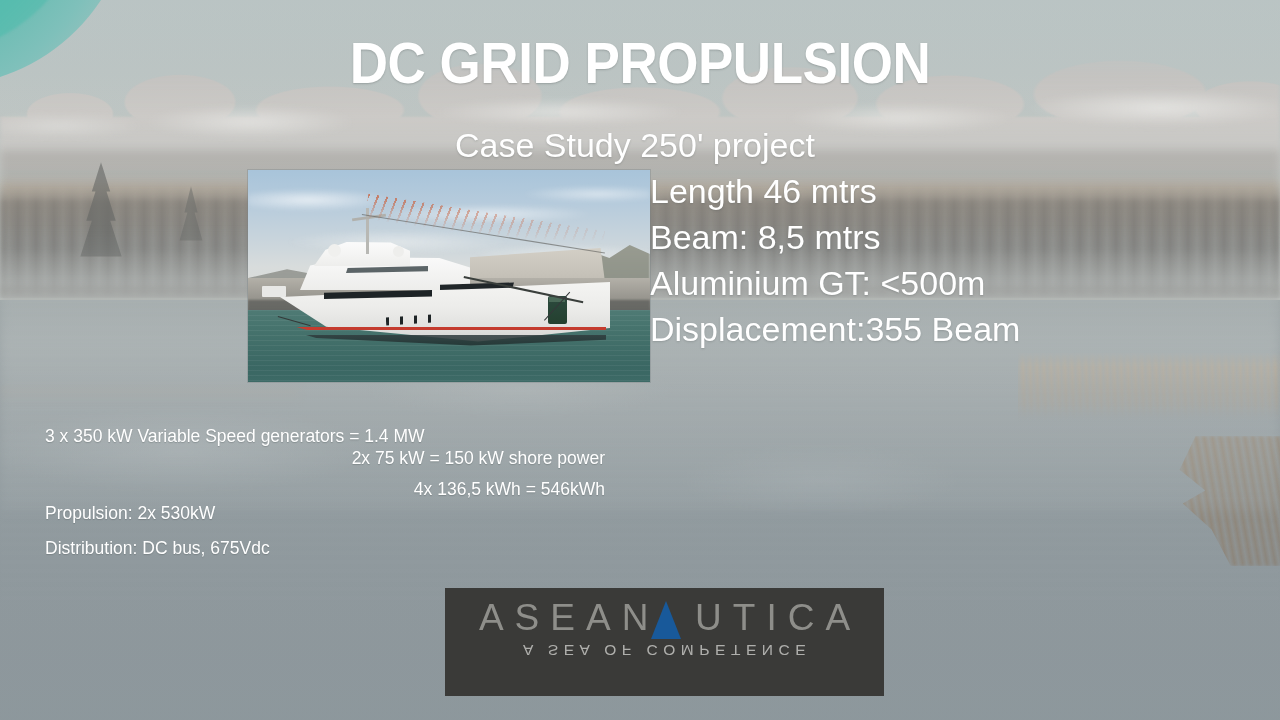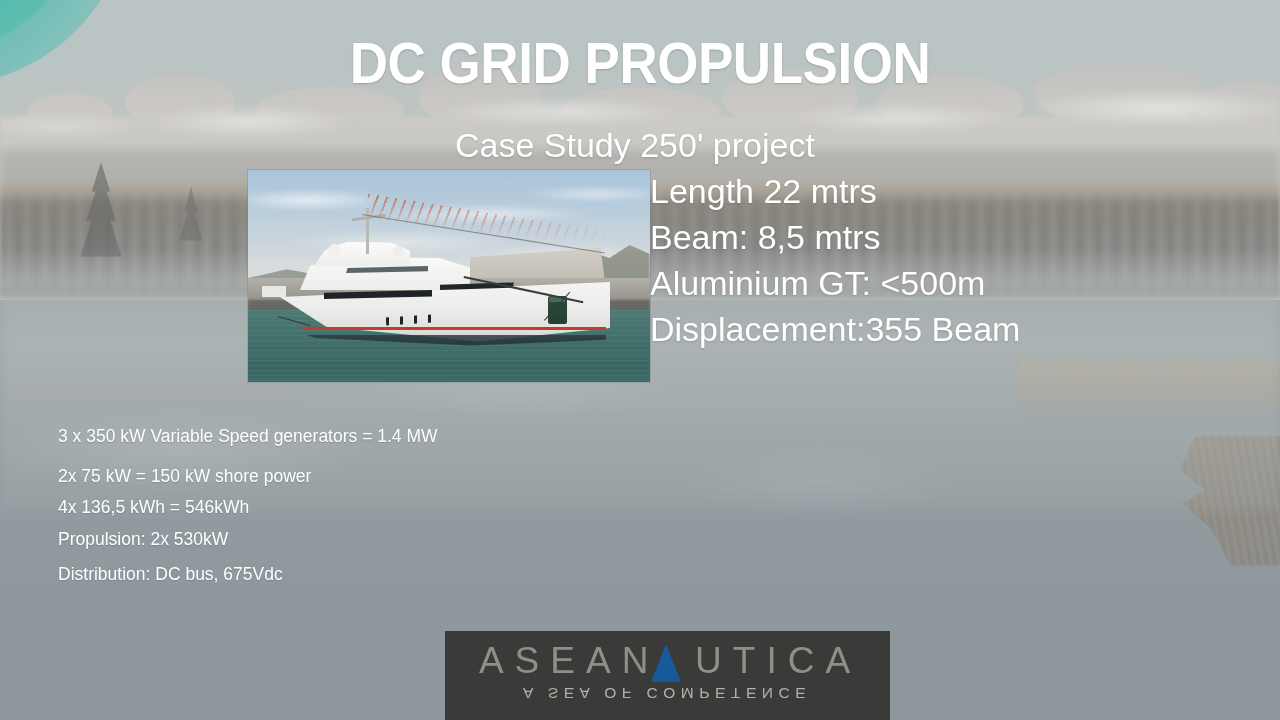--- a/index.html
+++ b/index.html
@@ -397,43 +397,42 @@
   }
   .ph-truck {
     left: 14px; top: 116px; width: 24px; height: 11px;
     background: #e8e8e6;
     border-radius: 1px;
   }
 
   
   .notes {
     position: absolute;
-    left: 58px; top: 428px;
+    left: 45px; top: 428px;
     width: 560px;
   }
   .note-line {
     color: #ffffff;
     font-size: 17.5px;
     line-height: 17.5px;
     white-space: nowrap;
     text-shadow: 0 1px 1px rgba(70,78,78,0.3);
   }
-  .gap-lg { margin-top: 22px; }
-  .gap-md { margin-top: 14px; }
-  .gap-sm { margin-top: 14px; }
+  .gap-lg { margin-top: 4px; text-align: right; }
+  .gap-md { margin-top: 14px; text-align: right; }
+  .gap-sm { margin-top: 6px; }
   .gap-xs { margin-top: 18px; }
 
   
   .logo {
     position: absolute;
-    left: 445px; top: 631px;
-    width: 439px; height: 89px;
+    left: 445px; top: 588px;
+    width: 439px; height: 108px;
     background: #3a3a38;
     overflow: hidden;
-    padding-left: 6px;
   }
   .logo-word {
     position: absolute;
     left: 0; top: 9px;
     width: 439px;
     text-align: center;
     font-size: 37px;
     letter-spacing: 11px;
     color: #8e8e8a;
     font-family: "Liberation Sans", sans-serif;
@@ -484,21 +483,21 @@
   <div class="bg-layer bg-reeds-near"></div>
   <div class="bg-layer bg-fog"></div>
   <div class="bg-layer bg-wash"></div>
   <div class="bg-layer bg-teal"></div>
   <div class="bg-layer bg-teal2"></div>
 
   <div class="title">DC GRID PROPULSION</div>
 
   <div class="spec-list">
     <div class="spec-line">Case Study 250' project</div>
-    <div class="spec-line indent">Length 22 mtrs</div>
+    <div class="spec-line indent">Length 46 mtrs</div>
     <div class="spec-line indent">Beam: 8,5 mtrs</div>
     <div class="spec-line indent">Aluminium GT: &lt;500m</div>
     <div class="spec-line indent">Displacement:355 Beam</div>
   </div>
 
   <div class="photo">
     <div class="ph ph-sky"></div>
     <div class="ph ph-clouds"></div>
     <div class="ph ph-hill-r"></div>
     <div class="ph ph-hill-l"></div>

